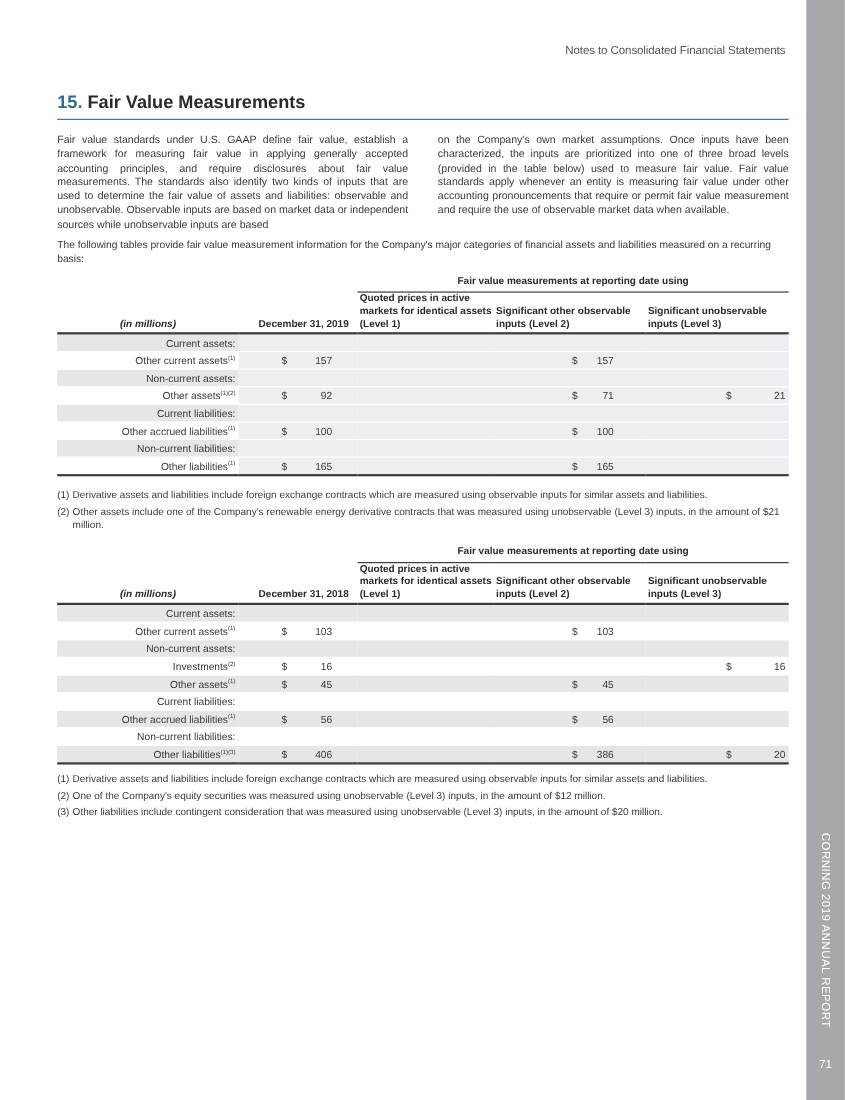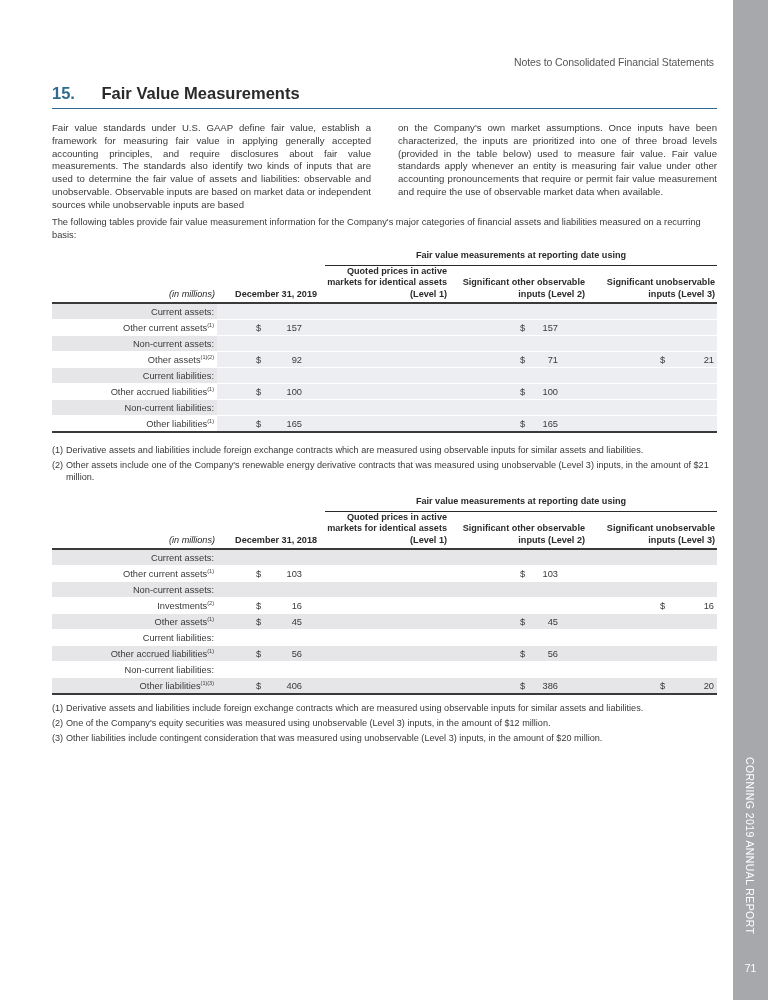--- a/index.html
+++ b/index.html
@@ -11,44 +11,44 @@
     position: absolute; left: 733px; top: 0; width: 35px; height: 1000px; background: #a7a8ab;
   }
   .sidebar .vert {
     position: absolute; left: 11px; top: 757px; writing-mode: vertical-rl;
     color: #ffffff; font-size: 10.5px; letter-spacing: 0.4px; white-space: nowrap;
   }
   .sidebar .pgnum {
     position: absolute; left: 0; width: 35px; top: 962px; text-align: center; color: #ffffff; font-size: 10.5px;
   }
   .running-head {
-    position: absolute; right: 54px; top: 40px; font-size: 10.5px; color: #555; letter-spacing: -0.1px; margin-top: 16px;
+    position: absolute; right: 54px; top: 40px; font-size: 10.5px; color: #555; letter-spacing: -0.1px;
   }
   .section-title {
     position: absolute; left: 52px; top: 84px; width: 665px; font-size: 16.5px; color: #2a2a2a;
     border-bottom: 1.5px solid #2e6b8e; padding-bottom: 5px; font-weight: 600;
   }
-  .section-title .num { color: #2e6b8e; margin-right: 22px; }
+  .section-title .num { color: #2e6b8e; margin-right: 0; }
   .intro {
     position: absolute; left: 52px; top: 122px; width: 665px;
     display: flex; justify-content: space-between;
     font-size: 9.6px; line-height: 12.8px; color: #3a3a3a; text-align: justify;
   }
   .intro p { margin: 0; width: 319px; }
   .lead {
     position: absolute; left: 52px; top: 216px; width: 665px; font-size: 9.3px; line-height: 12.8px;
   }
   table.fv {
     position: absolute; left: 52px; width: 665px; border-collapse: collapse; font-size: 9.3px; color: #3a3a3a;
   }
   table.fv th { font-weight: 700; color: #2a2a2a; font-size: 9.1px; line-height: 11.5px; vertical-align: bottom; padding: 0 2px 2px 2px; }
   table.fv .group-row th { padding-bottom: 3px; text-align: center; }
   table.fv .group-row th.grp { border-bottom: 1.5px solid #2a2a2a; }
-  table.fv .colhead-row th { border-bottom: 2px solid #3a3a3a; text-align: right; }
-  table.fv .colhead-row th.lbl { text-align: right; font-style: italic; font-weight: 400; }
+  table.fv .colhead-row th { border-bottom: 2px solid #3a3a3a; text-align: left; }
+  table.fv .colhead-row th.lbl { text-align: center; font-style: italic; font-weight: 700; }
   table.fv .colhead-row th.date { text-align: right; padding-right: 8px; }
   table.fv td { height: 15px; padding: 0 3px; border-bottom: 1.5px solid #ffffff; white-space: nowrap; }
   table.fv tr.last td { border-bottom: 2px solid #3a3a3a; }
   table.fv td.lbl { padding-left: 3px; text-align: right; }
   table.fv td.lbl.indent { padding-left: 10px; }
   table.fv sup { font-size: 5.5px; vertical-align: 4px; }
   .cell { display: flex; justify-content: space-between; }
   .cell .cur { padding-left: 32px; }
   .cell .amt { padding-right: 4px; }
   .c1 .cell .cur { padding-left: 36px; }

